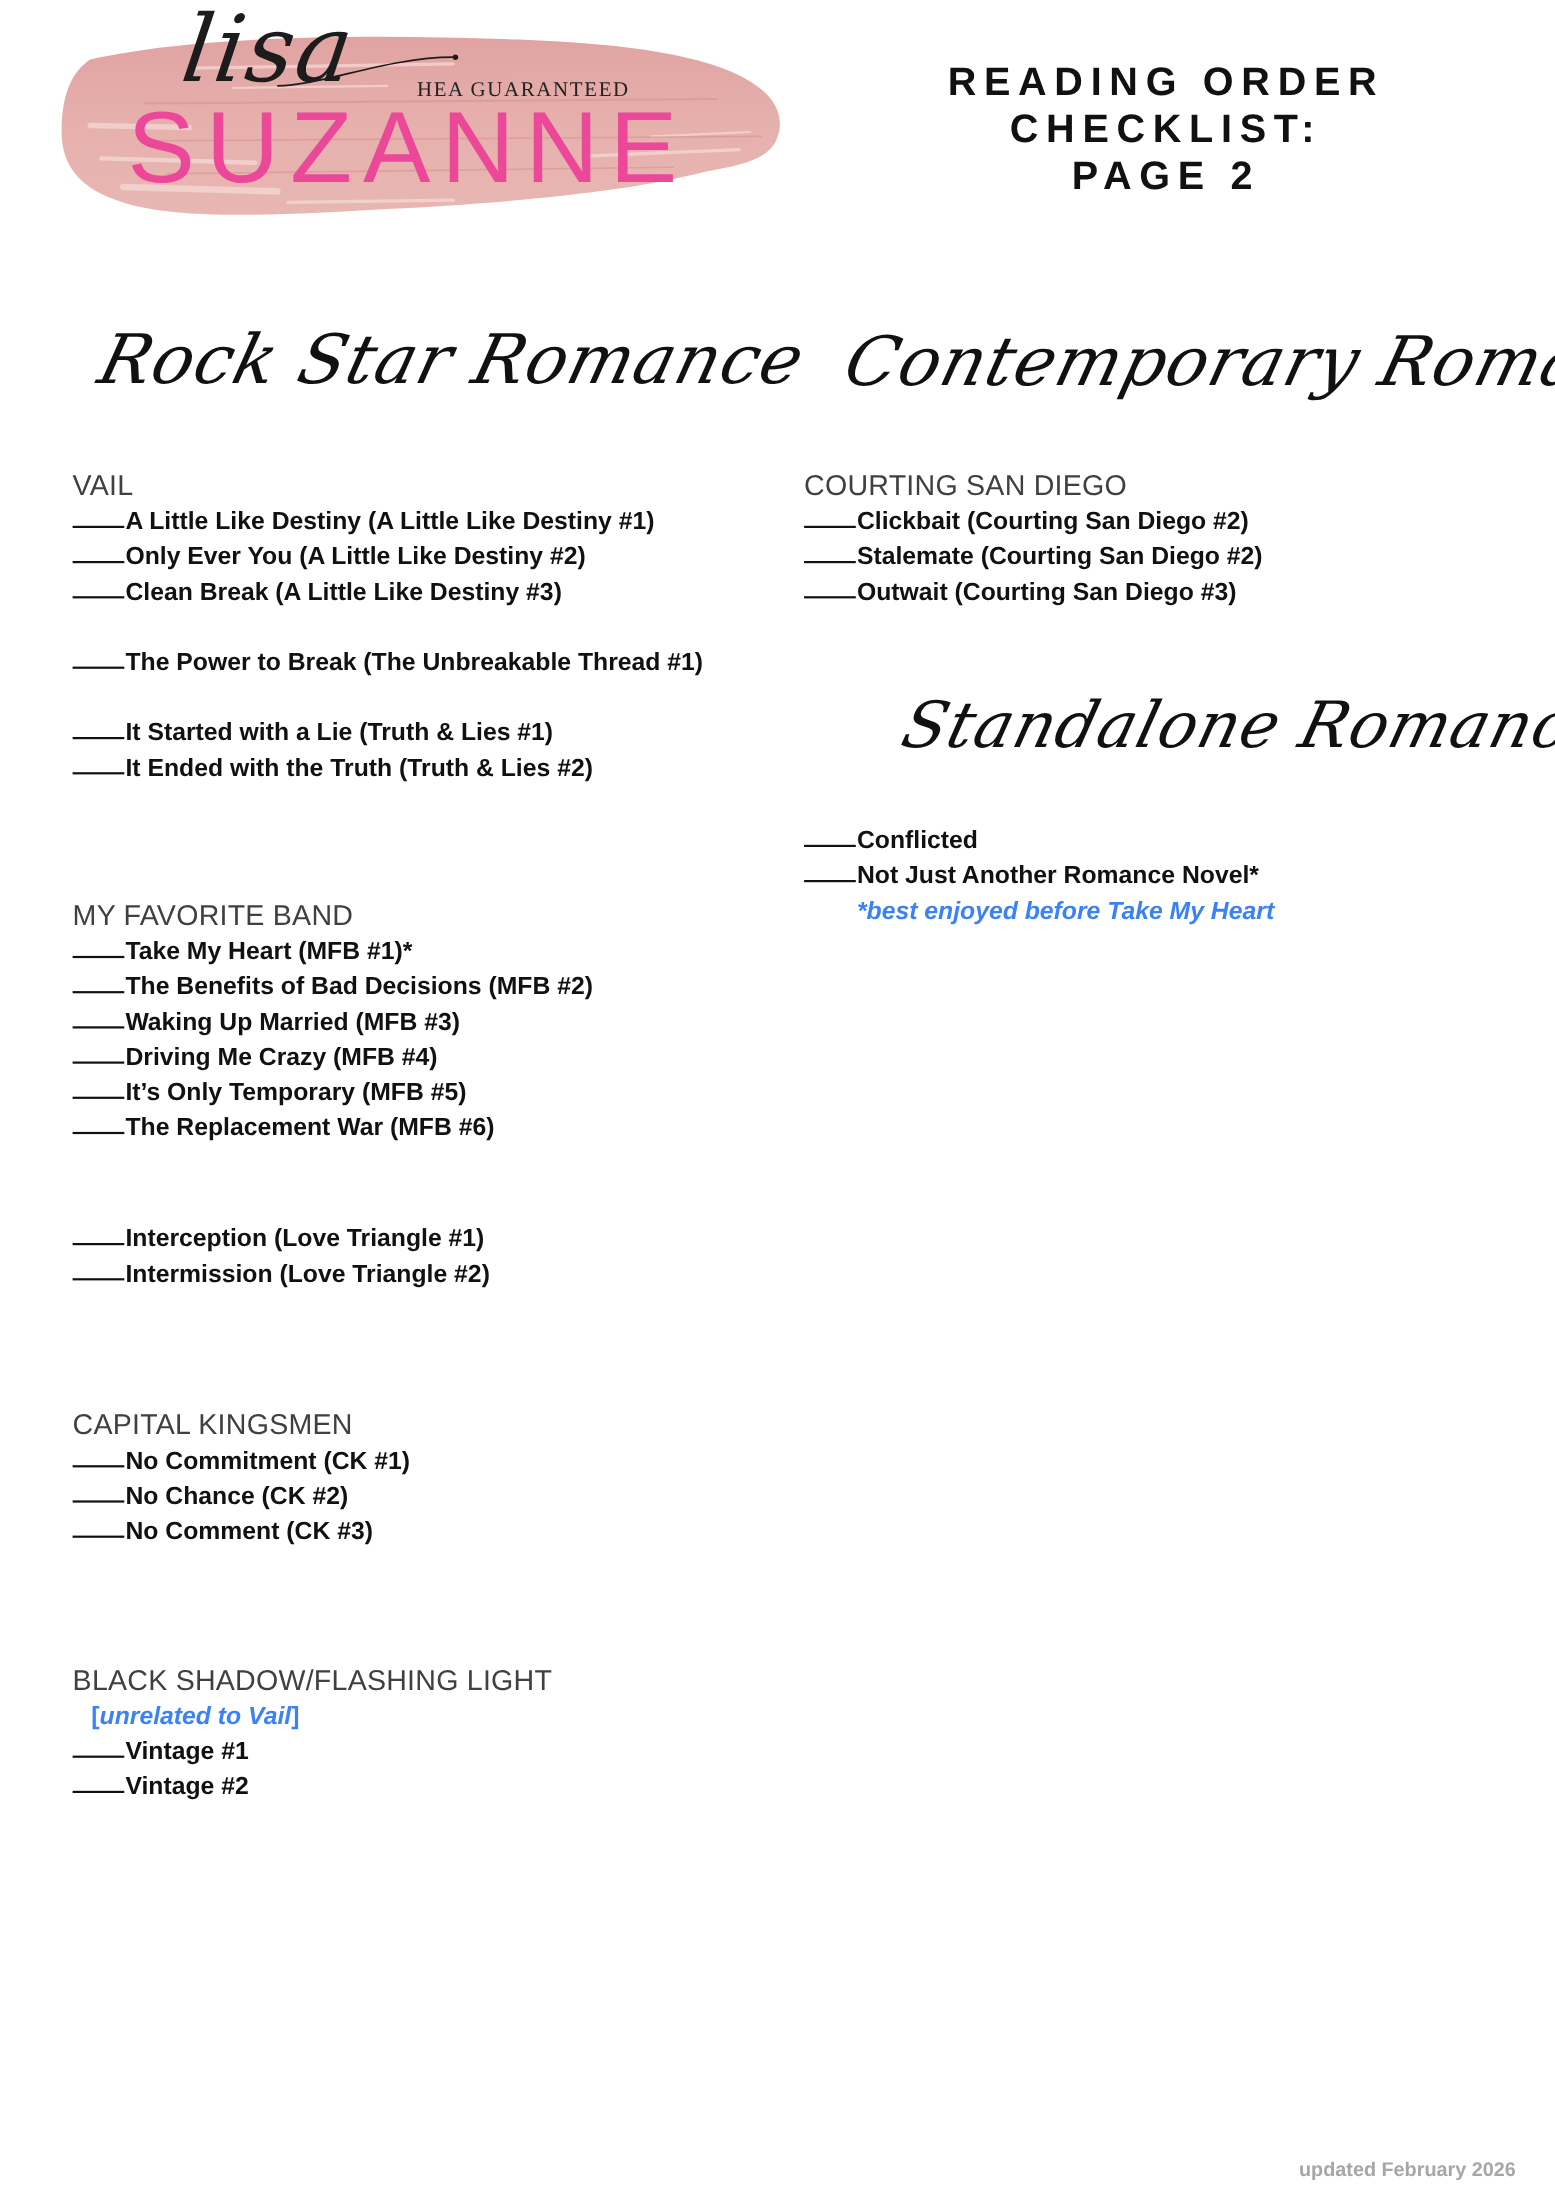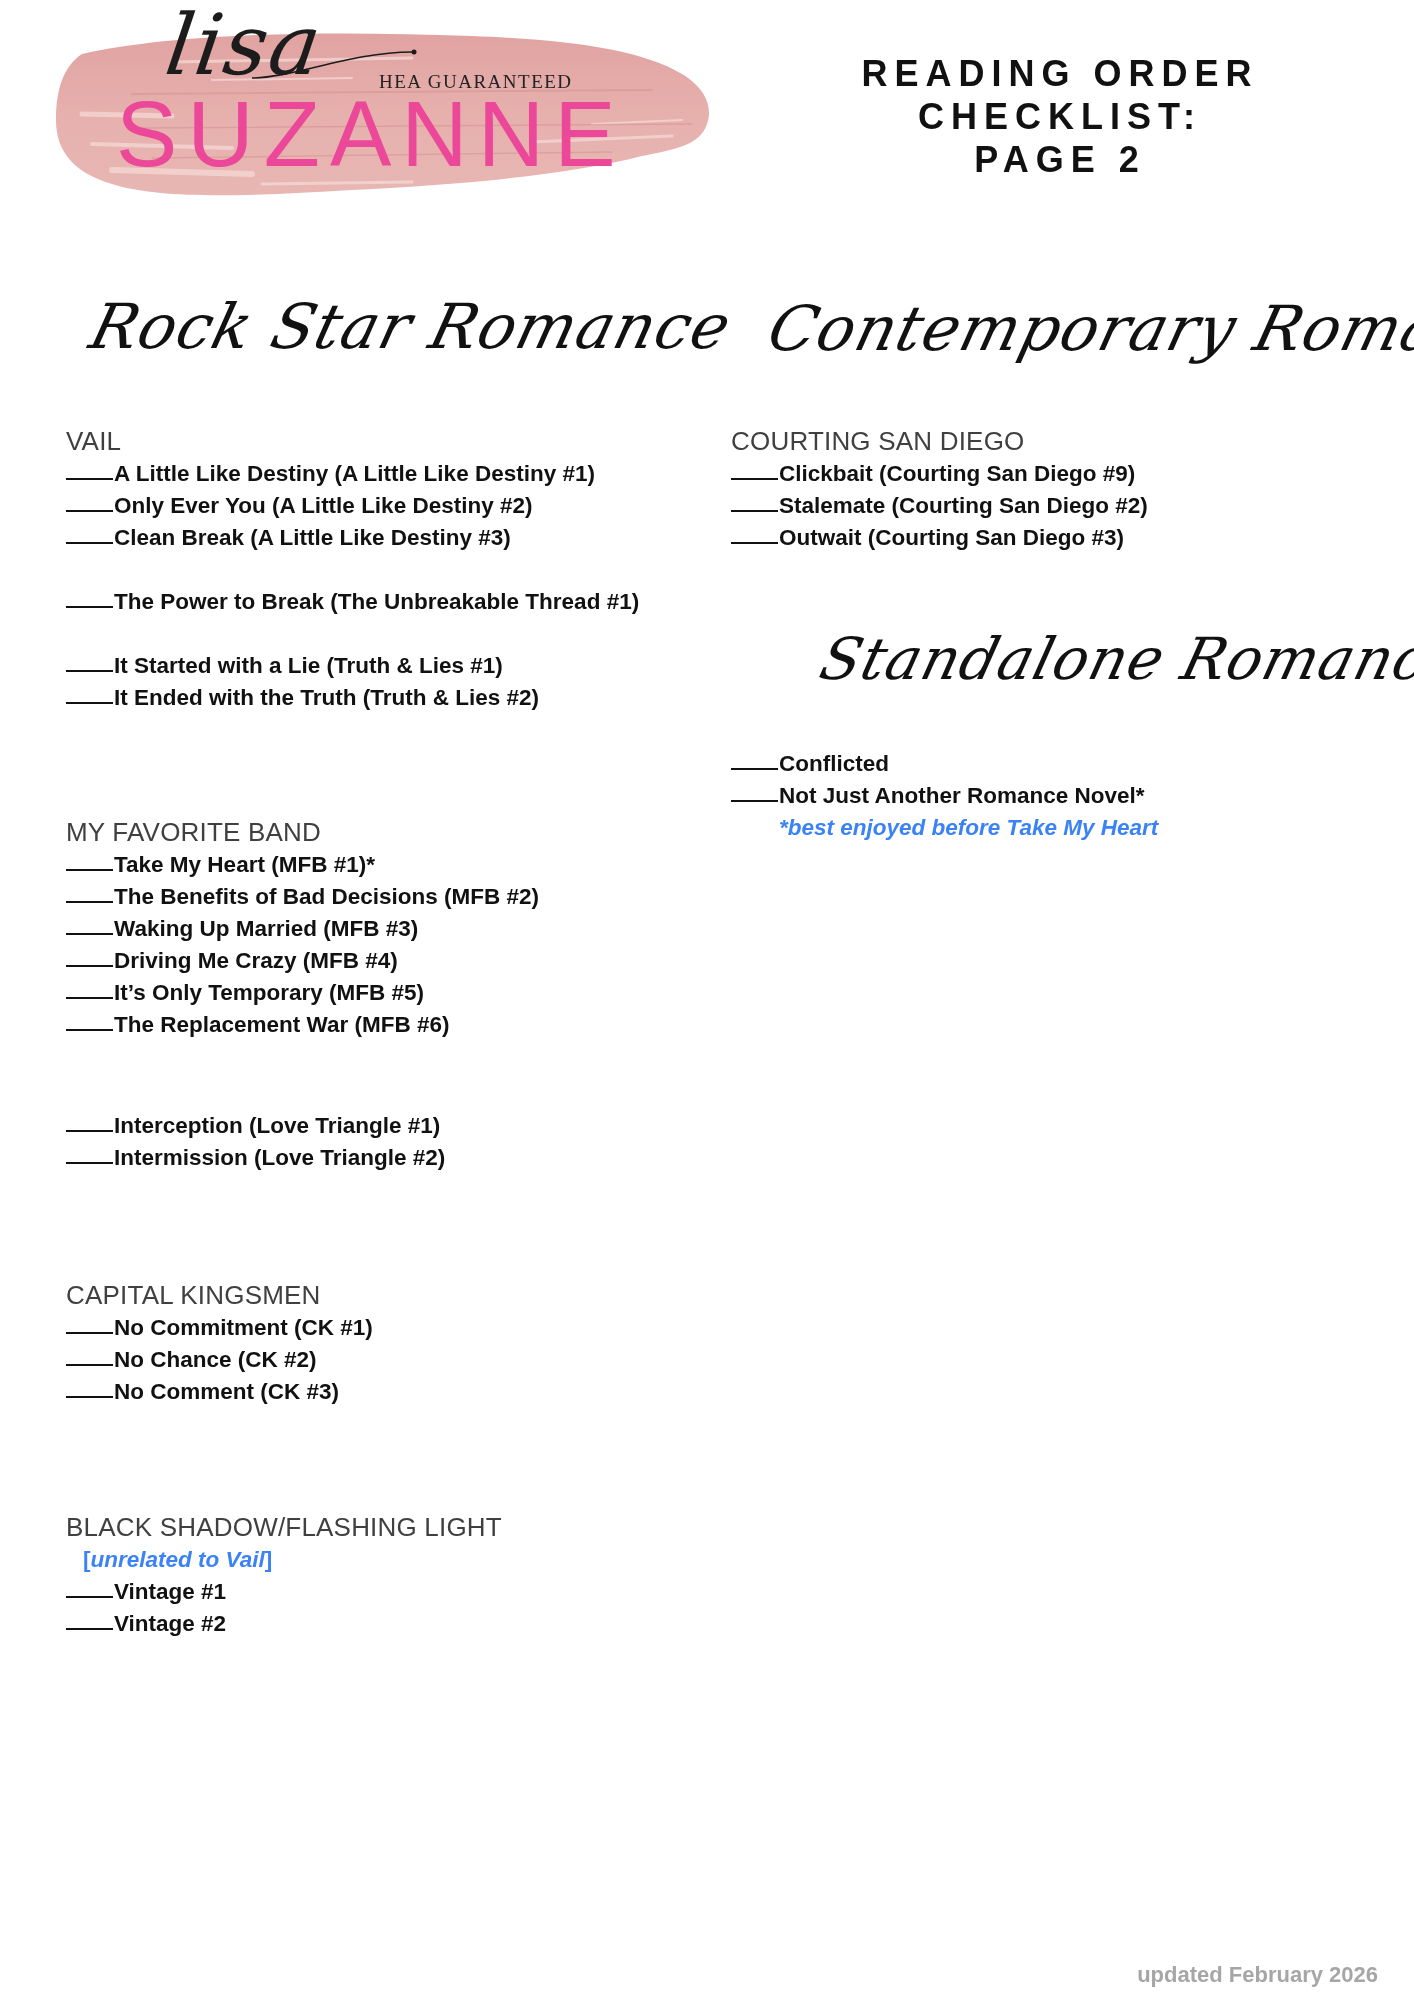--- a/index.html
+++ b/index.html
@@ -42,21 +42,21 @@
     .book { font-family: "Liberation Sans", sans-serif; font-size: 22.5px; font-weight: 700;
             line-height: 32px; height: 32px; color: #111; display: flex; align-items: flex-start; }
     .blank { display: inline-block; width: 47px; border-bottom: 2.5px solid #111; height: 20px;
              margin-right: 1px; flex: none; }
     .gap { height: 32px; }
     .note-it { font-family: "Liberation Sans", sans-serif; font-size: 22.5px; font-weight: 700;
                font-style: italic; line-height: 32px; height: 32px; color: #3b82f6; }
     .note-it .br { font-style: normal; }
 
     .footer { position: absolute; right: 36px; top: 1962px; font-family: "Liberation Sans", sans-serif;
-              font-size: 22px; font-weight: 700; color: #a6a6a6; }
+              font-size: 18px; font-weight: 700; color: #a6a6a6; }
   </style>
 </head>
 <body>
 
 <div class="logo">
   <svg class="brush" viewBox="0 0 660 180" preserveAspectRatio="none">
     <defs>
       <linearGradient id="bg1" x1="0" y1="0" x2="0" y2="1">
         <stop offset="0" stop-color="#e0a3a1"></stop>
         <stop offset="0.5" stop-color="#e6b0ad"></stop>
@@ -200,21 +200,21 @@
       </div>
   </div>
 </div>
 
 <div class="col col-right">
 
   <div class="series" style="top:424px;">
     <div class="series-title">COURTING SAN DIEGO</div>
     <div class="book">
         <span class="blank"></span>
-        <span>Clickbait (Courting San Diego #9)</span>
+        <span>Clickbait (Courting San Diego #2)</span>
       </div>
     <div class="book">
         <span class="blank"></span>
         <span>Stalemate (Courting San Diego #2)</span>
       </div>
     <div class="book">
         <span class="blank"></span>
         <span>Outwait (Courting San Diego #3)</span>
       </div>
   </div>

